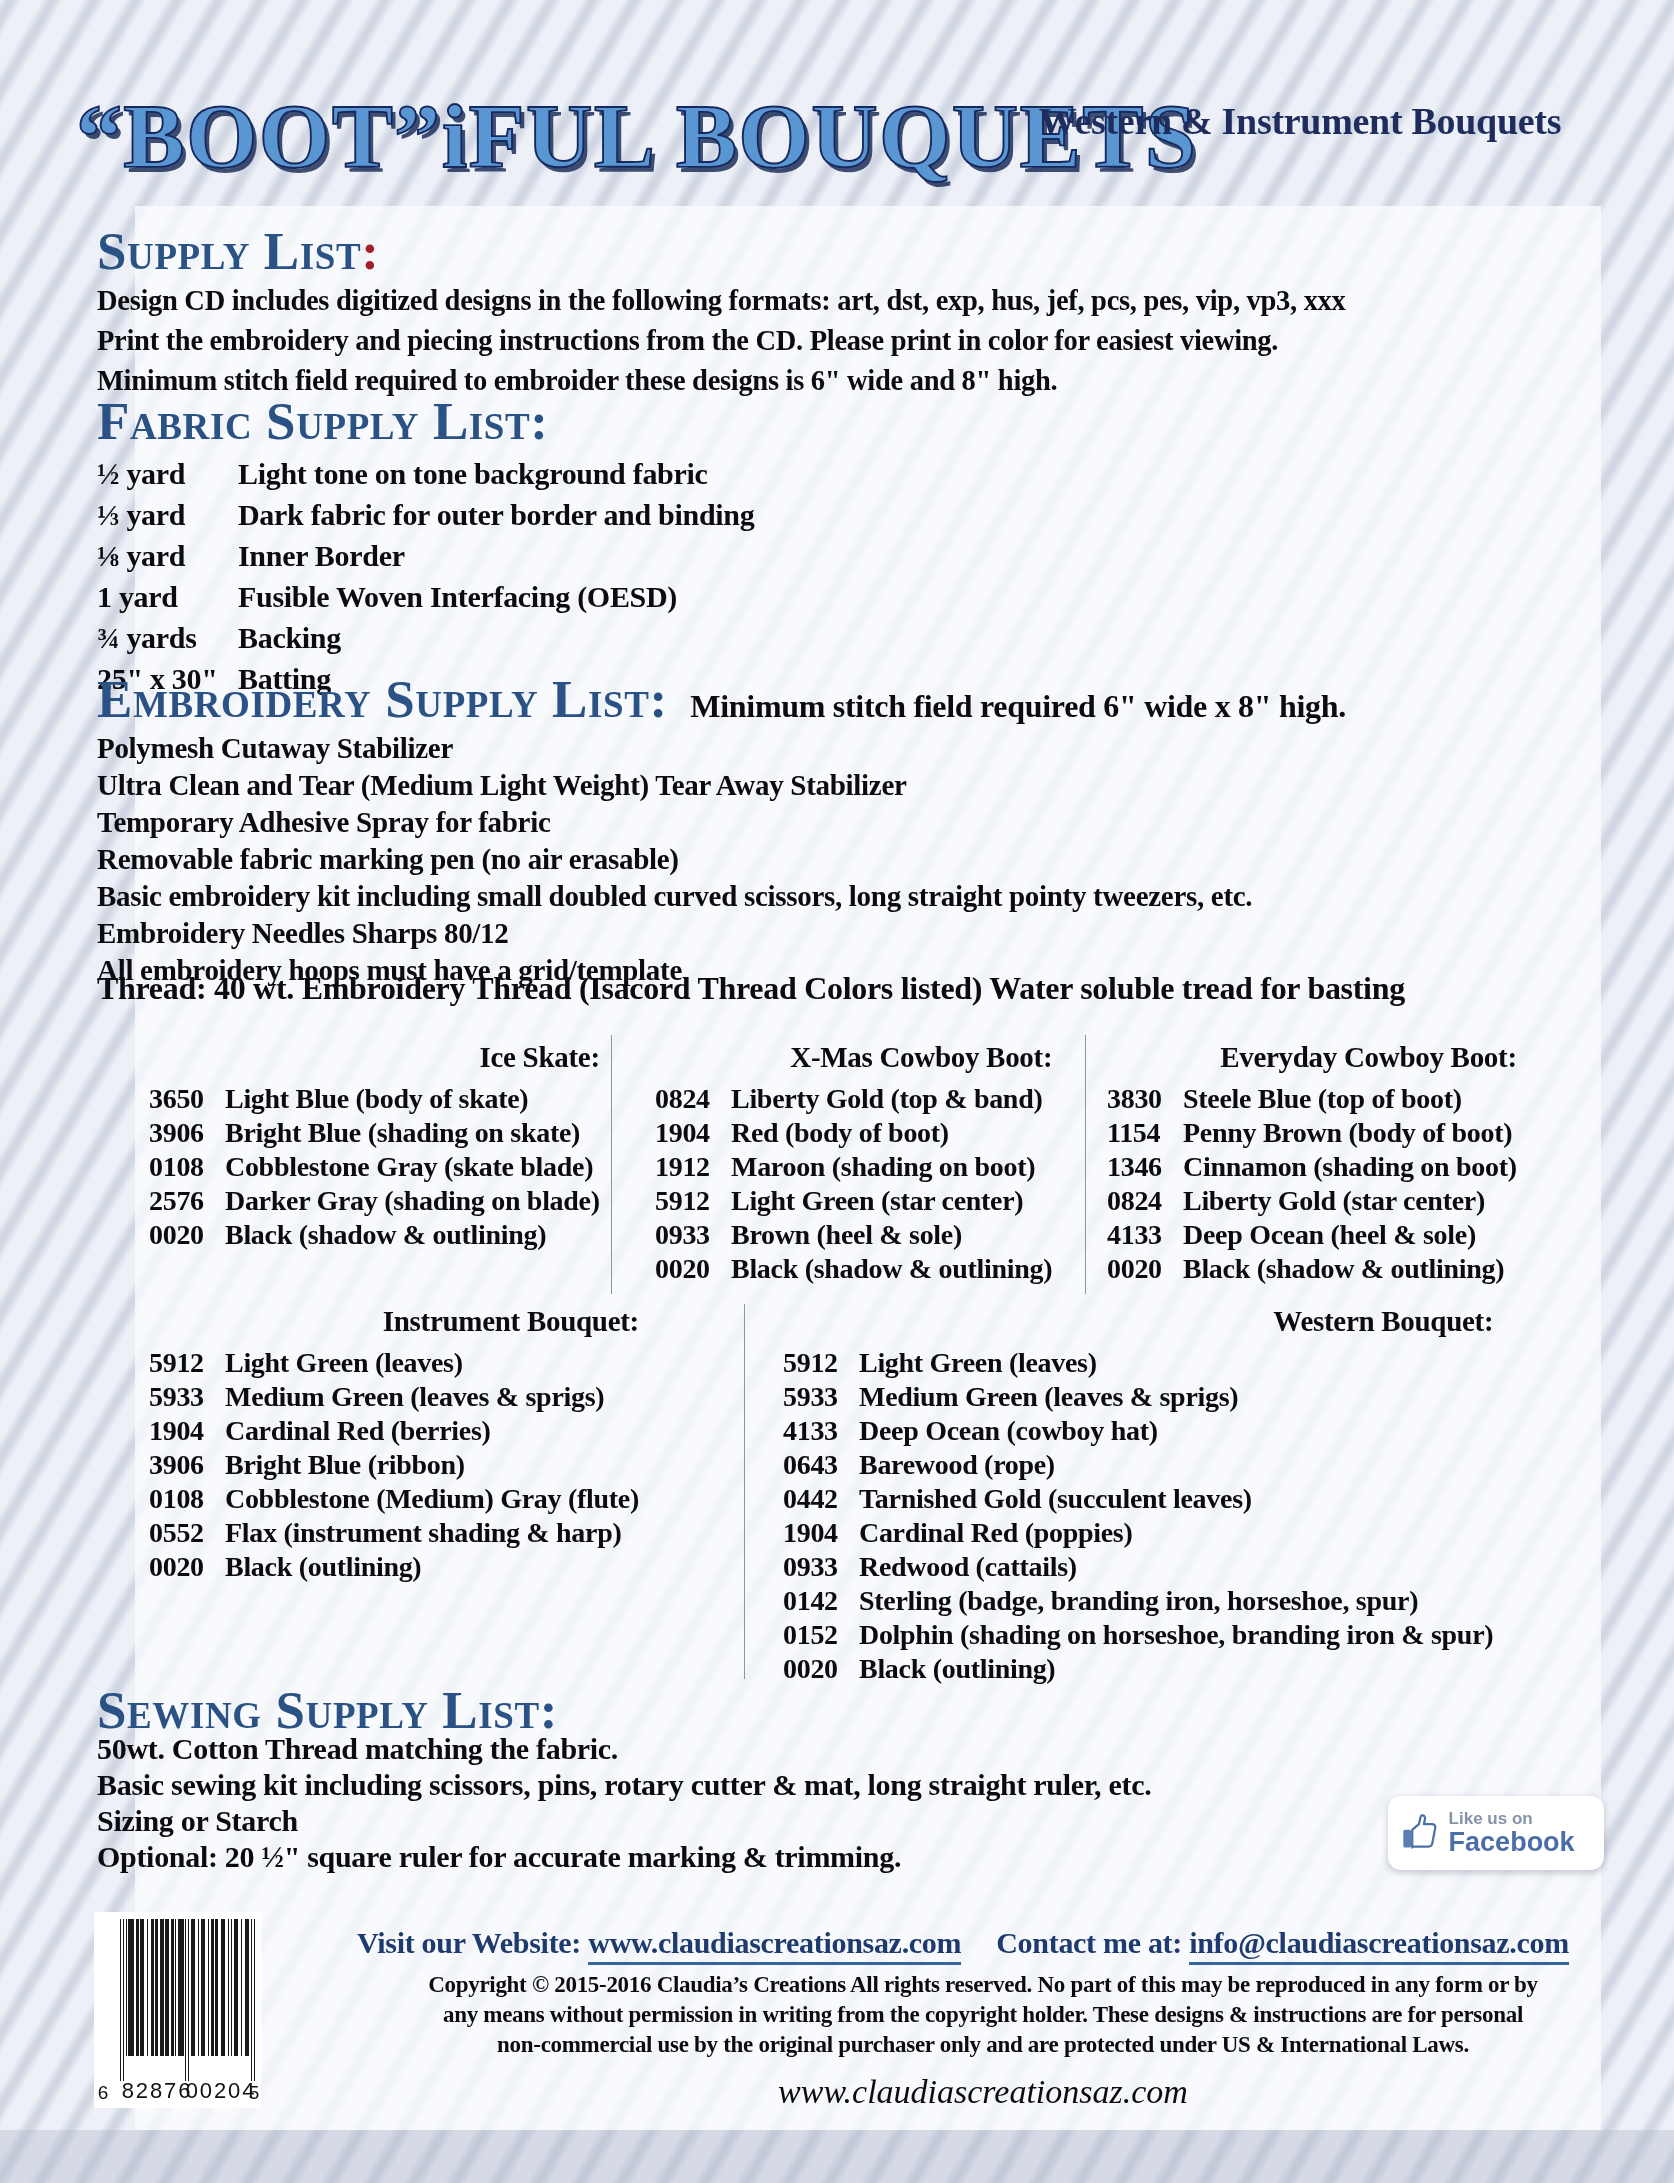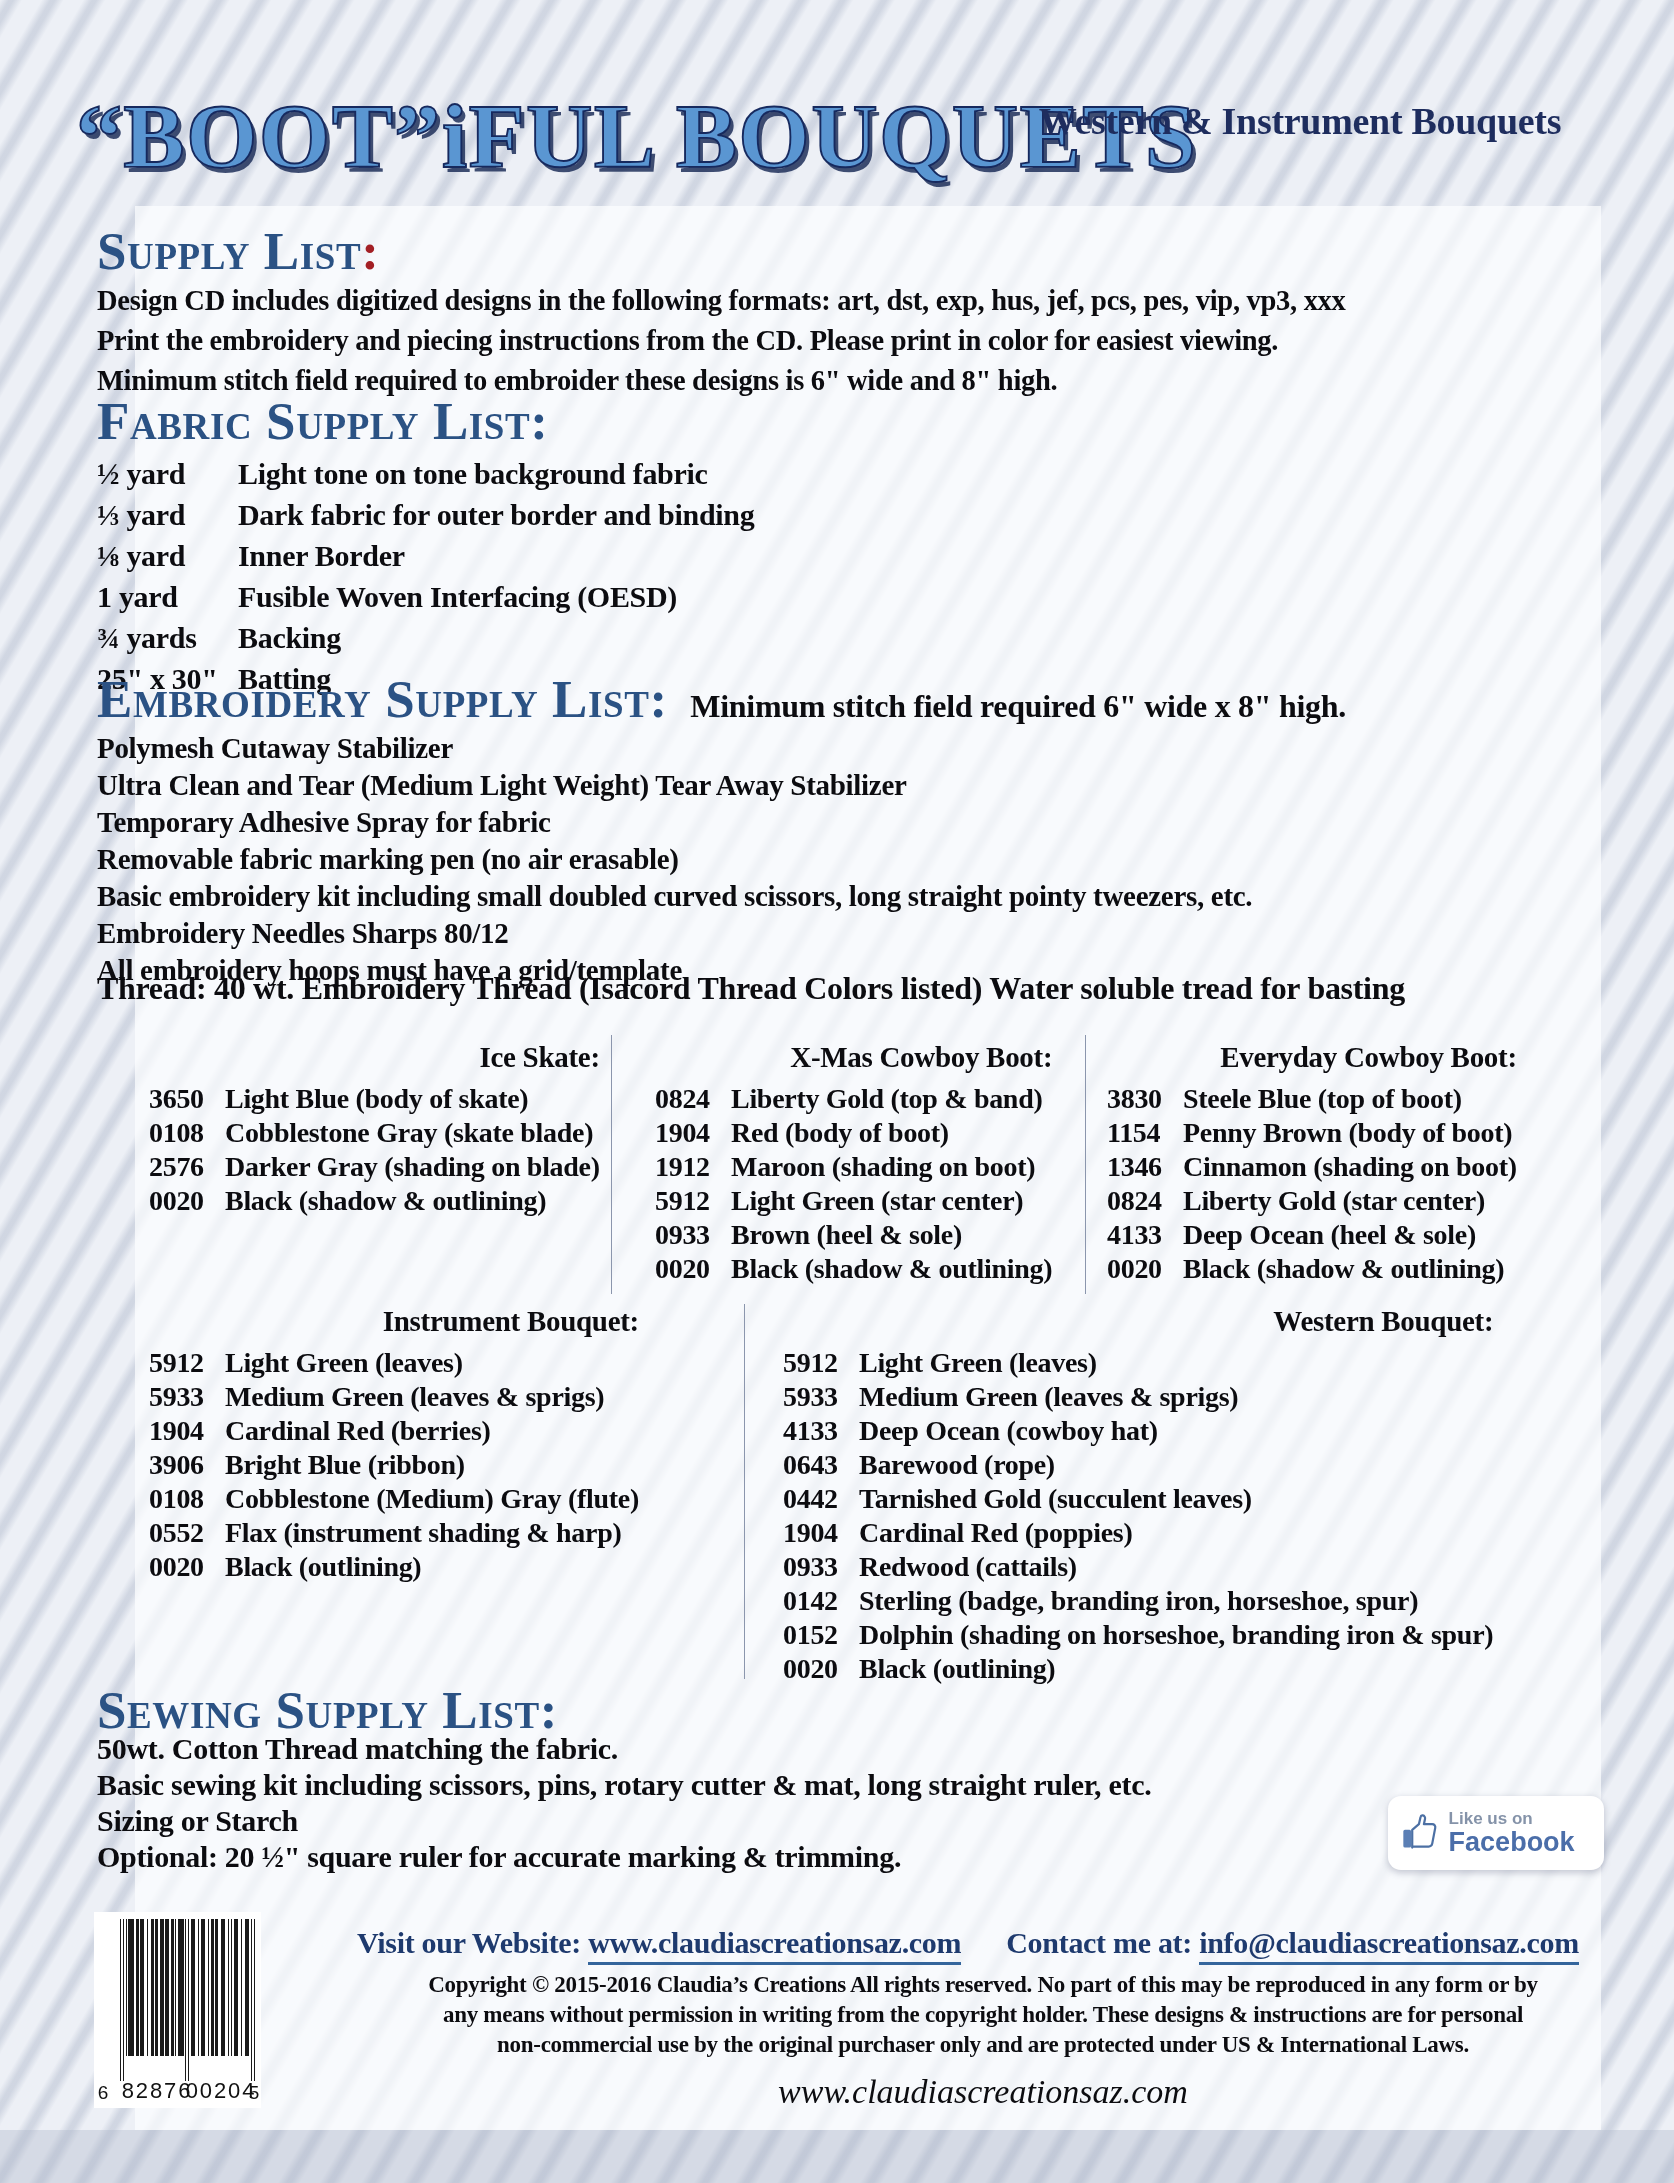--- a/index.html
+++ b/index.html
@@ -60,21 +60,21 @@
   .fb-line2 { font-size:27px; font-weight:700; color:#4b6ea9; line-height:28.5px; }
 
   .barcode { position:absolute; left:94px; top:1912px; width:167px; height:196px; background:#ffffff; }
   .bars { position:absolute; left:0; top:6.5px; width:167px; height:168px; }
   .bars .bar { position:absolute; top:0; background:#1a1a1a; }
   .bdigit { position:absolute; bottom:3.9px; transform:translateX(-50%);
     font-family:"Liberation Sans",sans-serif; font-weight:400; color:#111;
     font-size:22px; letter-spacing:1.9px; }
   .bdigit.small { font-size:19px; letter-spacing:0; }
 
-  .site-line { position:absolute; left:357px; top:1926px; display:flex; gap:45px;
+  .site-line { position:absolute; left:357px; top:1926px; display:flex; gap:35px;
     font-size:30px; font-weight:700; color:#1e3a6e; white-space:nowrap; }
   .lnk { border-bottom:3.9px solid #34659c; padding-bottom:2.6px; cursor:pointer; }
 
   .copyright { position:absolute; left:349px; top:1970px; width:1268px; text-align:center;
     font-size:23px; line-height:30px; font-weight:700; white-space:nowrap; }
   .bottom-url { position:absolute; left:349px; top:2073px; width:1268px; text-align:center;
     font-style:italic; font-weight:400; font-size:34px; letter-spacing:0; }
 </style>
 </head>
 <body>
@@ -118,20 +118,21 @@
     <div>Basic embroidery kit including small doubled curved scissors, long straight pointy tweezers, etc.</div>
     <div>Embroidery Needles Sharps 80/12</div>
     <div>All embroidery hoops must have a grid/template</div>
   </div>
 
   <div class="body-block thread-heading">Thread:  40 wt. Embroidery Thread  (Isacord Thread Colors listed)  Water soluble tread for basting</div>
 
   <div class="tgroup row1" style="left:149px; top:1040px;">
     <div class="ttitle">Ice Skate:</div>
     <div class="titem"><span class="code">3650</span><span>Light Blue (body of skate)</span></div>
+    <div class="titem"><span class="code">3906</span><span>Bright Blue (shading on skate)</span></div>
     <div class="titem"><span class="code">0108</span><span>Cobblestone Gray (skate blade)</span></div>
     <div class="titem"><span class="code">2576</span><span>Darker Gray (shading on blade)</span></div>
     <div class="titem"><span class="code">0020</span><span>Black (shadow &amp; outlining)</span></div>
   </div>
   <div class="vdiv" style="left:611px; top:1035px; height:259px;"></div>
   <div class="tgroup row1" style="left:655px; top:1040px;">
     <div class="ttitle">X-Mas Cowboy Boot:</div>
     <div class="titem"><span class="code">0824</span><span>Liberty Gold (top &amp; band)</span></div>
     <div class="titem"><span class="code">1904</span><span>Red (body of boot)</span></div>
     <div class="titem"><span class="code">1912</span><span>Maroon  (shading on boot)</span></div>

